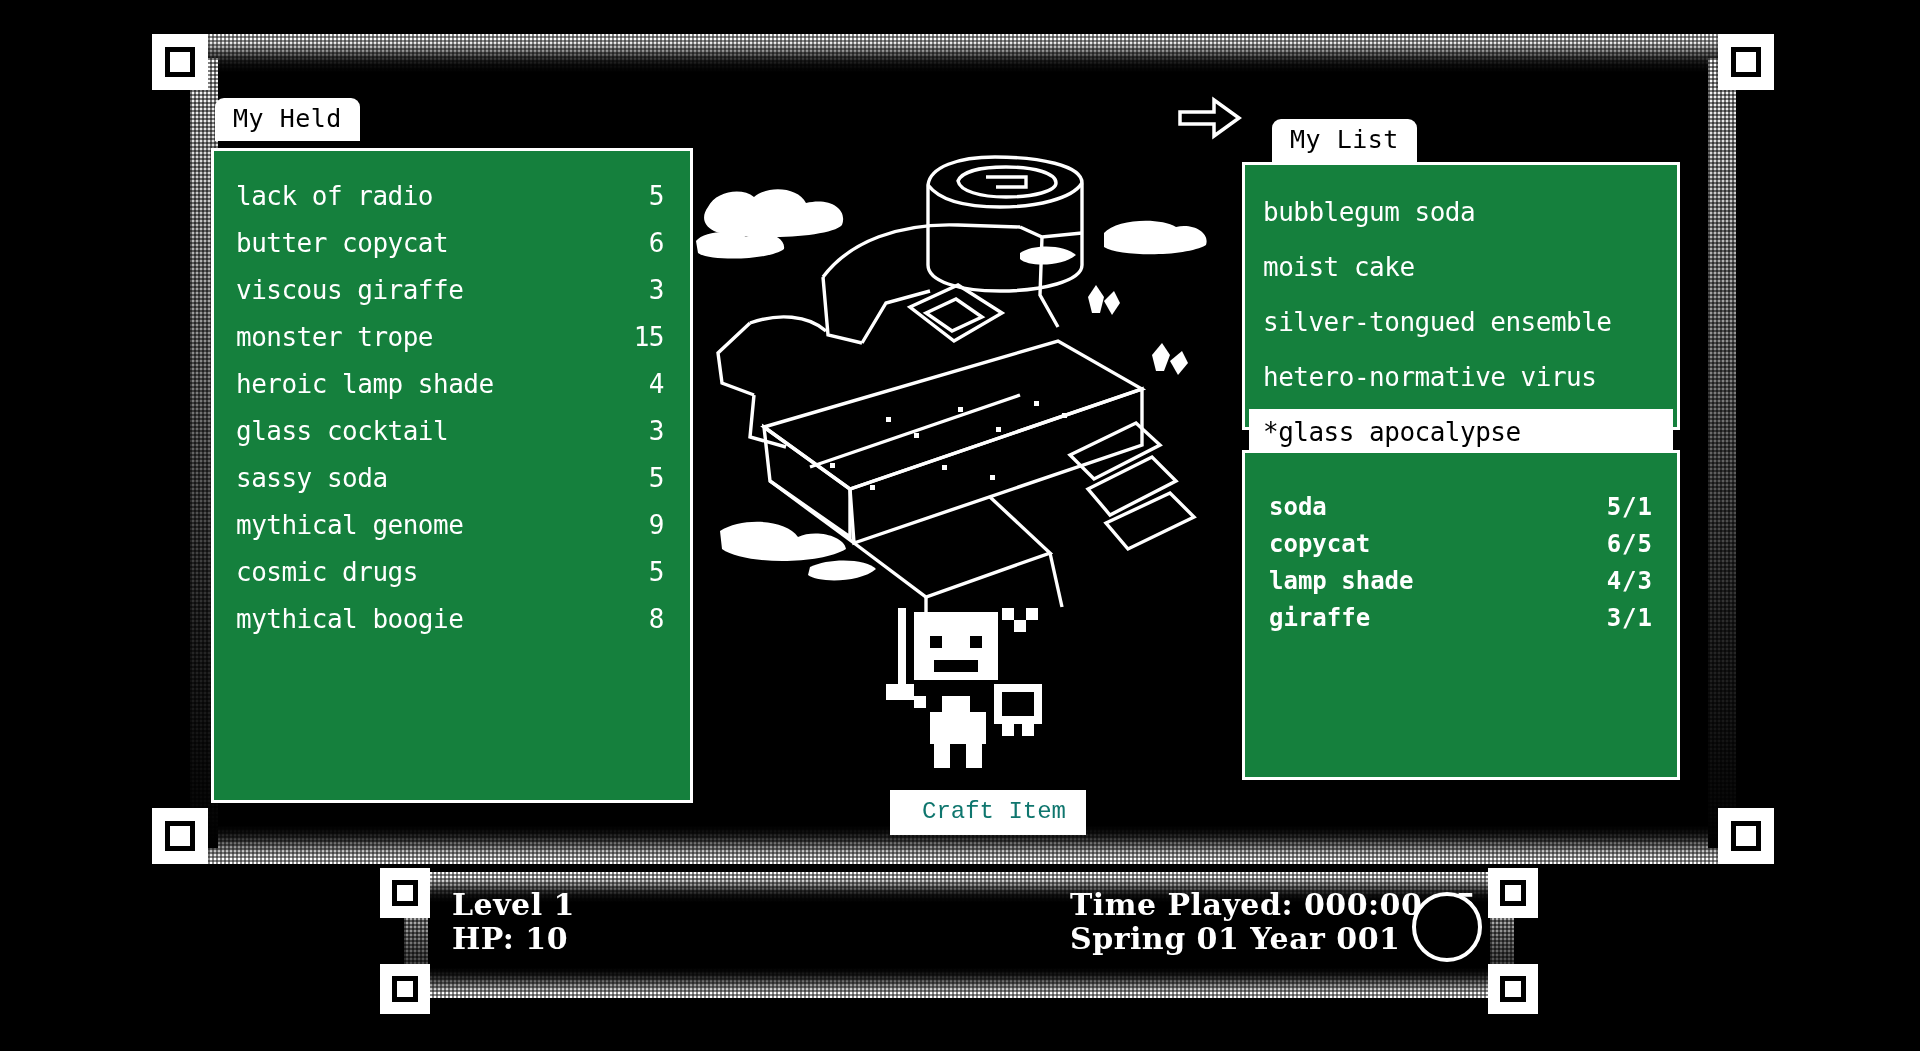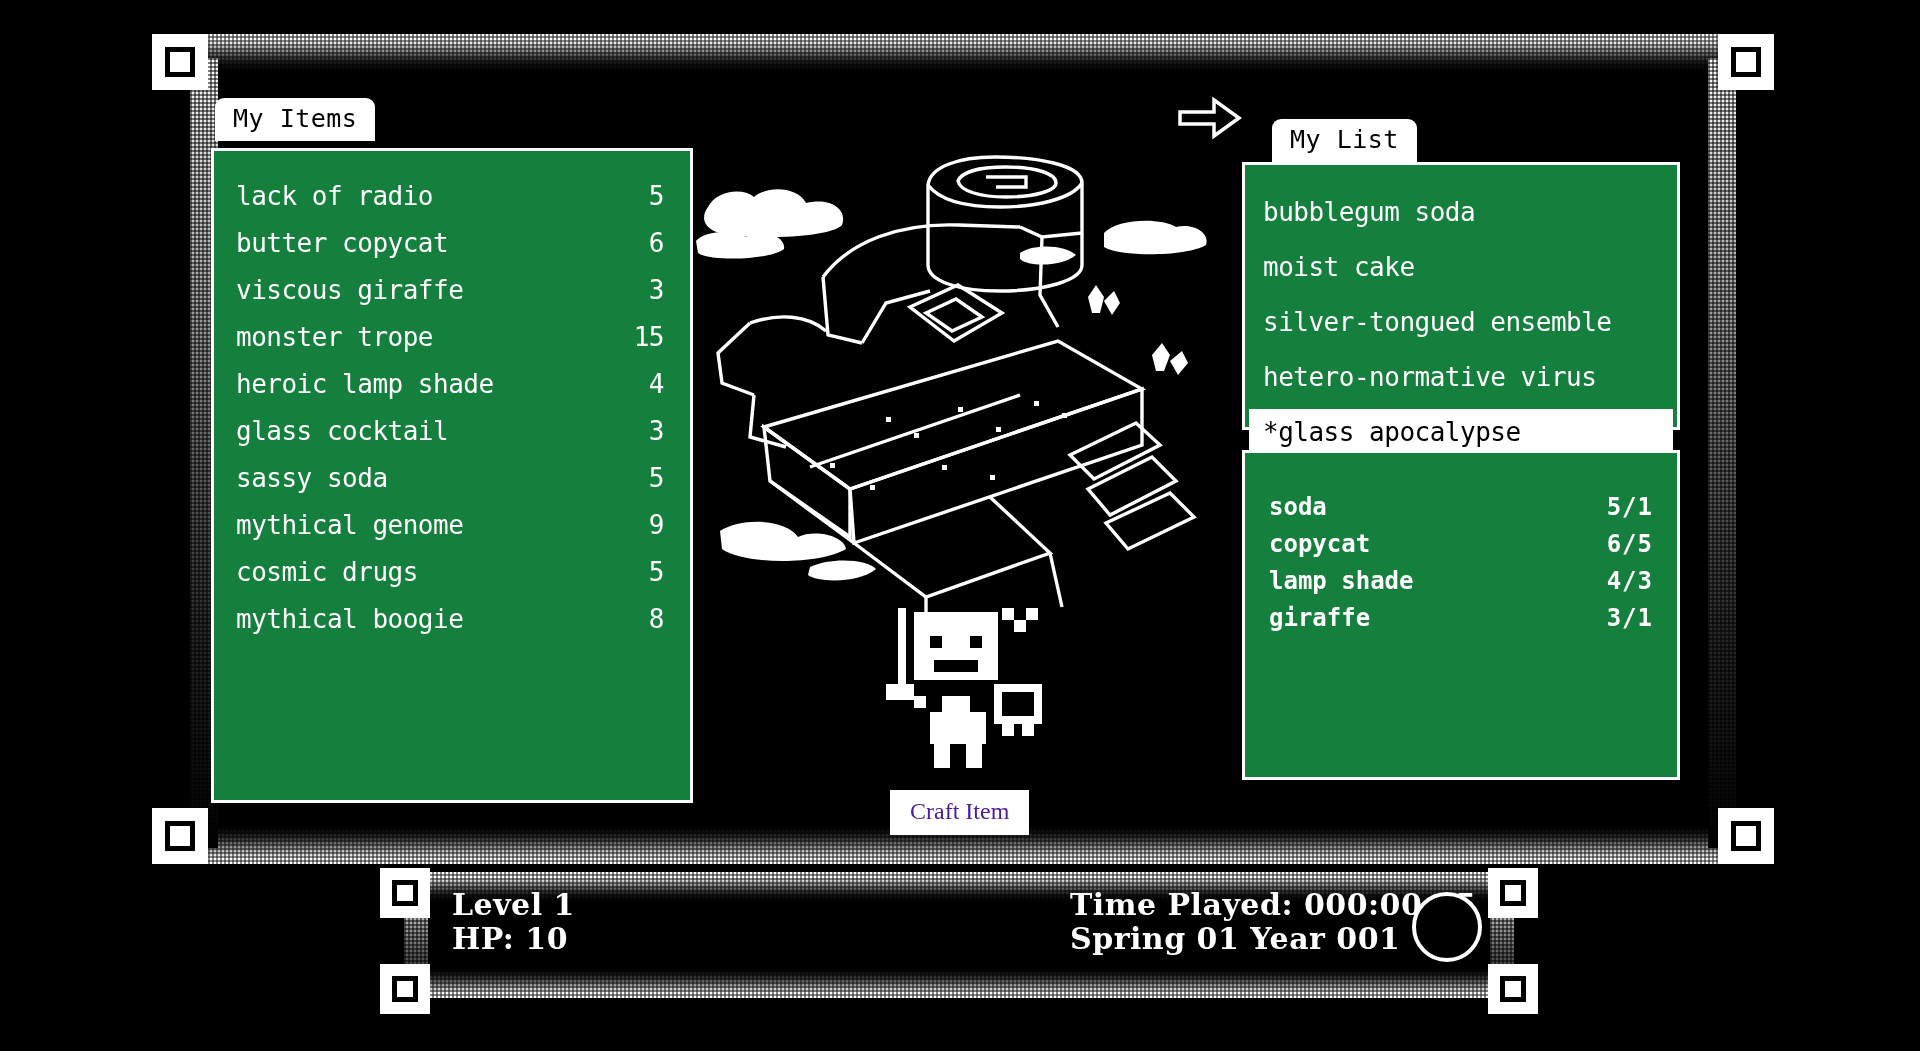--- a/index.html
+++ b/index.html
@@ -157,24 +157,24 @@
   .recipe-row .ratio { font-variant-numeric:tabular-nums; letter-spacing:1px; }
 
   
   #arrow-transfer {
     position:absolute; left:1178px; top:96px; width:64px; height:44px; z-index:7;
   }
 
   
   #craft-button {
     position:absolute; left:890px; top:790px;
-    background:#fff; color:#4c1d95;
-    font-family:Liberation Serif, serif;
+    background:#fff; color:#0f766e;
+    font-family:Liberation Mono, monospace;
     font-size:24px;
-    padding:8px 20px 10px 20px;
+    padding:8px 20px 10px 32px;
     z-index:8;
     white-space:nowrap;
   }
 
   
   .status-text {
     position:absolute;
     color:#fff;
     font-family:"DejaVu Serif", serif;
     font-weight:bold;
@@ -314,21 +314,21 @@
       <rect x="31" y="29" width="3" height="3"></rect>
       <rect x="36" y="29" width="3" height="3"></rect>
 
       <rect x="31" y="0" width="3" height="3"></rect>
       <rect x="37" y="0" width="3" height="3"></rect>
       <rect x="34" y="3" width="3" height="3"></rect>
     </g>
   </svg>
 
   <div class="tab" id="tab-loot">
-    <span>My Items</span>
+    <span>My Held</span>
   </div>
   <div class="panel" id="loot-panel">
     <div class="loot-rows" id="loot-rows">
         <div class="loot-row">
           <span>lack of radio</span>
           <span class="qty">5</span>
         </div>
         <div class="loot-row">
           <span>butter copycat</span>
           <span class="qty">6</span>

